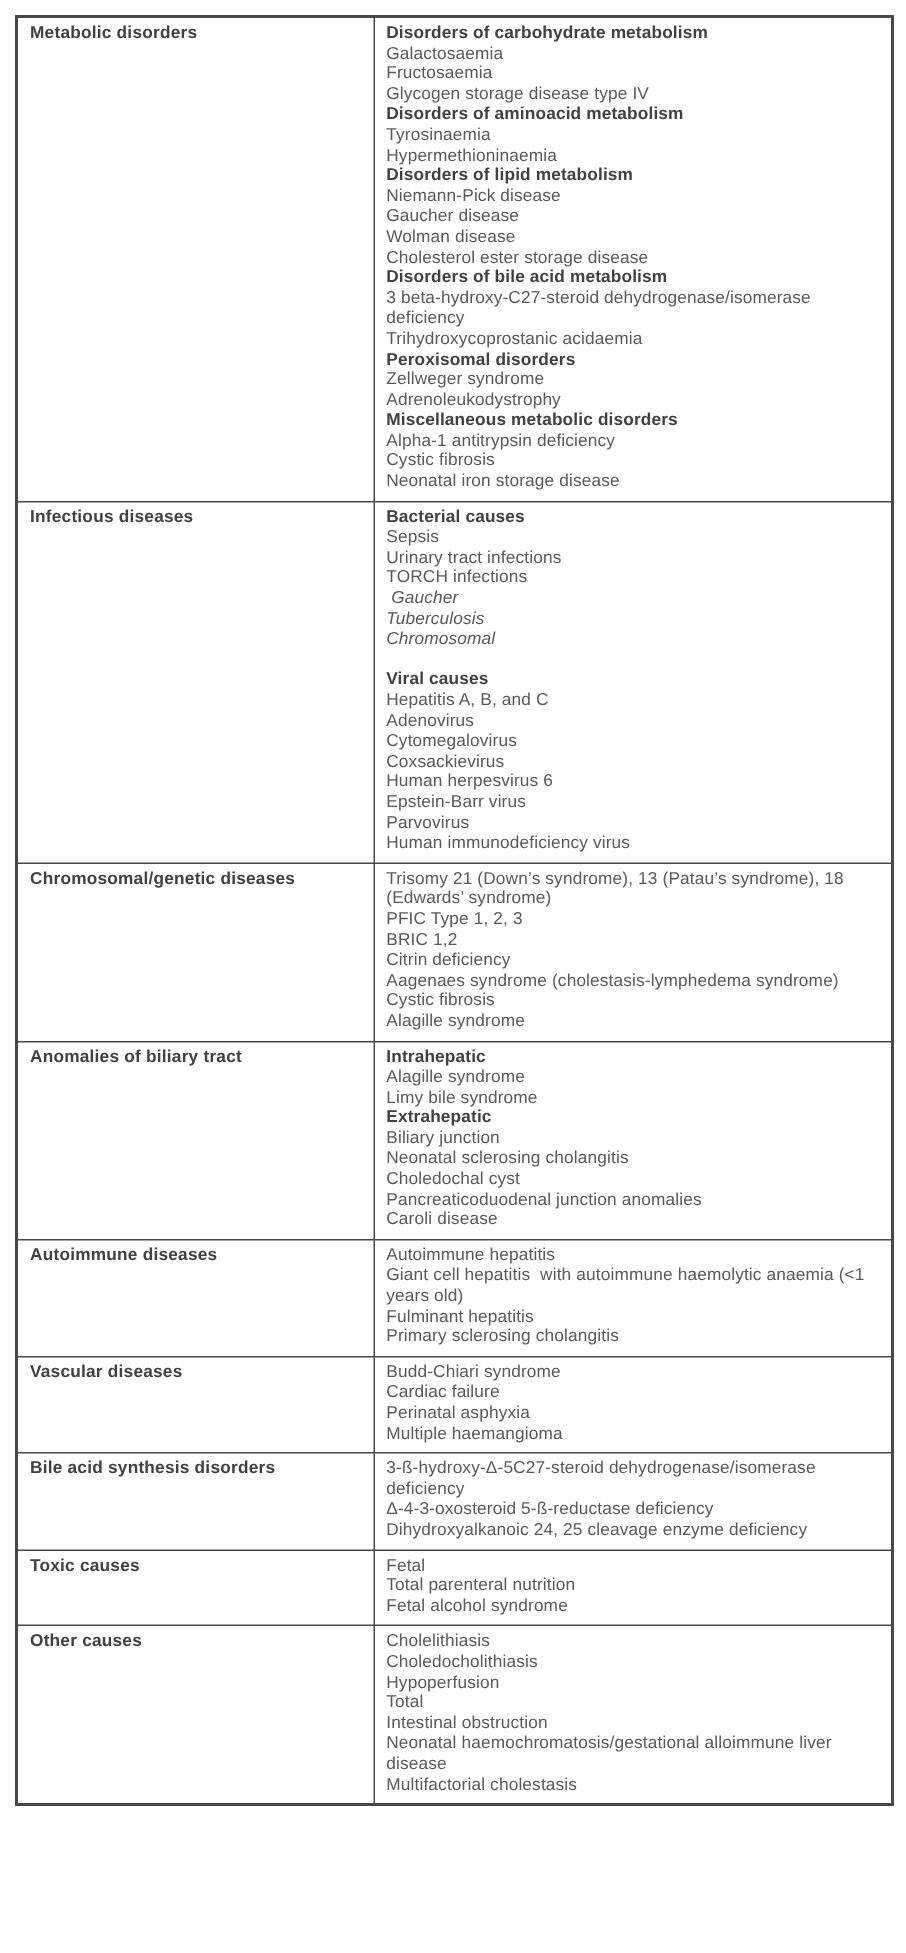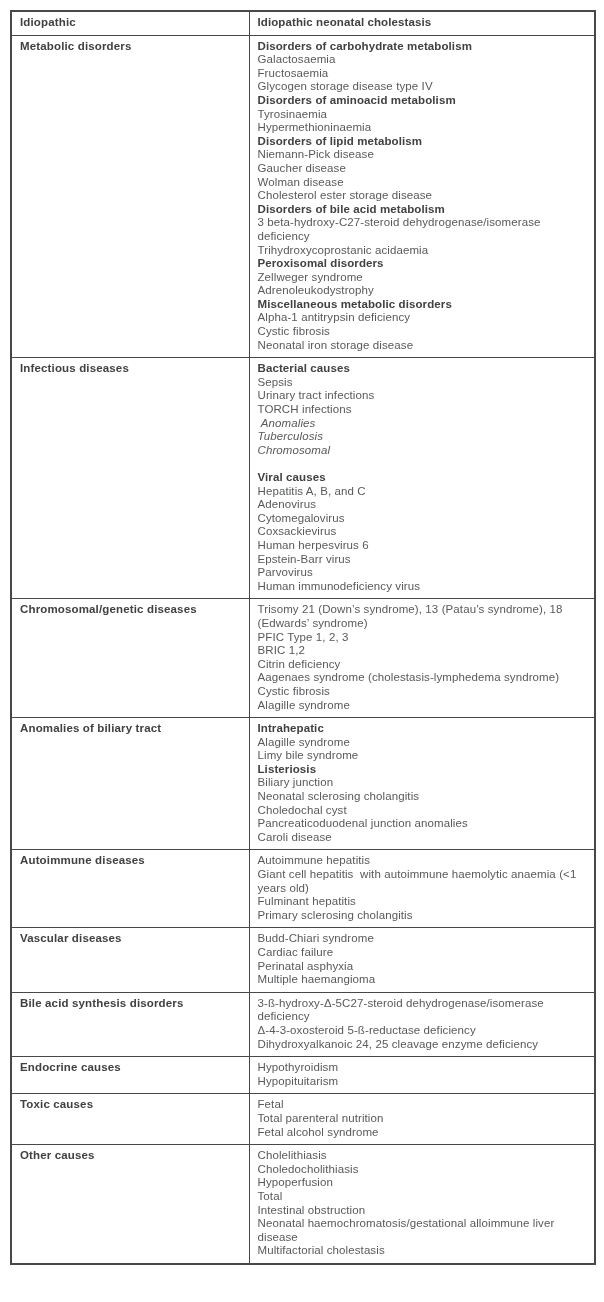--- a/index.html
+++ b/index.html
@@ -62,26 +62,20 @@
   }
 </style>
 </head>
 <body style="background: rgb(255, 255, 255);">
 
 <div class="page">
   <div class="table-wrap">
     <table class="causes">
       <tbody id="table-body">
           <tr>
-            <td class="cat-cell">Idiopathic</td>
-            <td class="items-cell">
-              <div class="line bold">Idiopathic neonatal cholestasis</div>
-            </td>
-          </tr>
-          <tr>
             <td class="cat-cell">Metabolic disorders</td>
             <td class="items-cell">
               <div class="line bold">Disorders of carbohydrate metabolism</div>
               <div class="line">Galactosaemia</div>
               <div class="line">Fructosaemia</div>
               <div class="line">Glycogen storage disease type IV</div>
               <div class="line bold">Disorders of aminoacid metabolism</div>
               <div class="line">Tyrosinaemia</div>
               <div class="line">Hypermethioninaemia</div>
               <div class="line bold">Disorders of lipid metabolism</div>
@@ -101,21 +95,21 @@
               <div class="line">Neonatal iron storage disease</div>
             </td>
           </tr>
           <tr>
             <td class="cat-cell">Infectious diseases</td>
             <td class="items-cell">
               <div class="line bold">Bacterial causes</div>
               <div class="line">Sepsis</div>
               <div class="line">Urinary tract infections</div>
               <div class="line">TORCH infections</div>
-              <div class="line italic"> Anomalies</div>
+              <div class="line italic"> Gaucher</div>
               <div class="line italic">Tuberculosis</div>
               <div class="line italic">Chromosomal</div>
               <div class="line">&nbsp;</div>
               <div class="line bold">Viral causes</div>
               <div class="line">Hepatitis A, B, and C</div>
               <div class="line">Adenovirus</div>
               <div class="line">Cytomegalovirus</div>
               <div class="line">Coxsackievirus</div>
               <div class="line">Human herpesvirus 6</div>
               <div class="line">Epstein-Barr virus</div>
@@ -134,21 +128,21 @@
               <div class="line">Cystic fibrosis</div>
               <div class="line">Alagille syndrome</div>
             </td>
           </tr>
           <tr>
             <td class="cat-cell">Anomalies of biliary tract</td>
             <td class="items-cell">
               <div class="line bold">Intrahepatic</div>
               <div class="line">Alagille syndrome</div>
               <div class="line">Limy bile syndrome</div>
-              <div class="line bold">Listeriosis</div>
+              <div class="line bold">Extrahepatic</div>
               <div class="line">Biliary junction</div>
               <div class="line">Neonatal sclerosing cholangitis</div>
               <div class="line">Choledochal cyst</div>
               <div class="line">Pancreaticoduodenal junction anomalies</div>
               <div class="line">Caroli disease</div>
             </td>
           </tr>
           <tr>
             <td class="cat-cell">Autoimmune diseases</td>
             <td class="items-cell">
@@ -169,27 +163,20 @@
           </tr>
           <tr>
             <td class="cat-cell">Bile acid synthesis disorders</td>
             <td class="items-cell">
               <div class="line">3-ß-hydroxy-Δ-5C27-steroid dehydrogenase/isomerase deficiency</div>
               <div class="line">Δ-4-3-oxosteroid 5-ß-reductase deficiency</div>
               <div class="line">Dihydroxyalkanoic 24, 25 cleavage enzyme deficiency</div>
             </td>
           </tr>
           <tr>
-            <td class="cat-cell">Endocrine causes</td>
-            <td class="items-cell">
-              <div class="line">Hypothyroidism</div>
-              <div class="line">Hypopituitarism</div>
-            </td>
-          </tr>
-          <tr>
             <td class="cat-cell">Toxic causes</td>
             <td class="items-cell">
               <div class="line">Fetal</div>
               <div class="line">Total parenteral nutrition</div>
               <div class="line">Fetal alcohol syndrome</div>
             </td>
           </tr>
           <tr>
             <td class="cat-cell">Other causes</td>
             <td class="items-cell">

